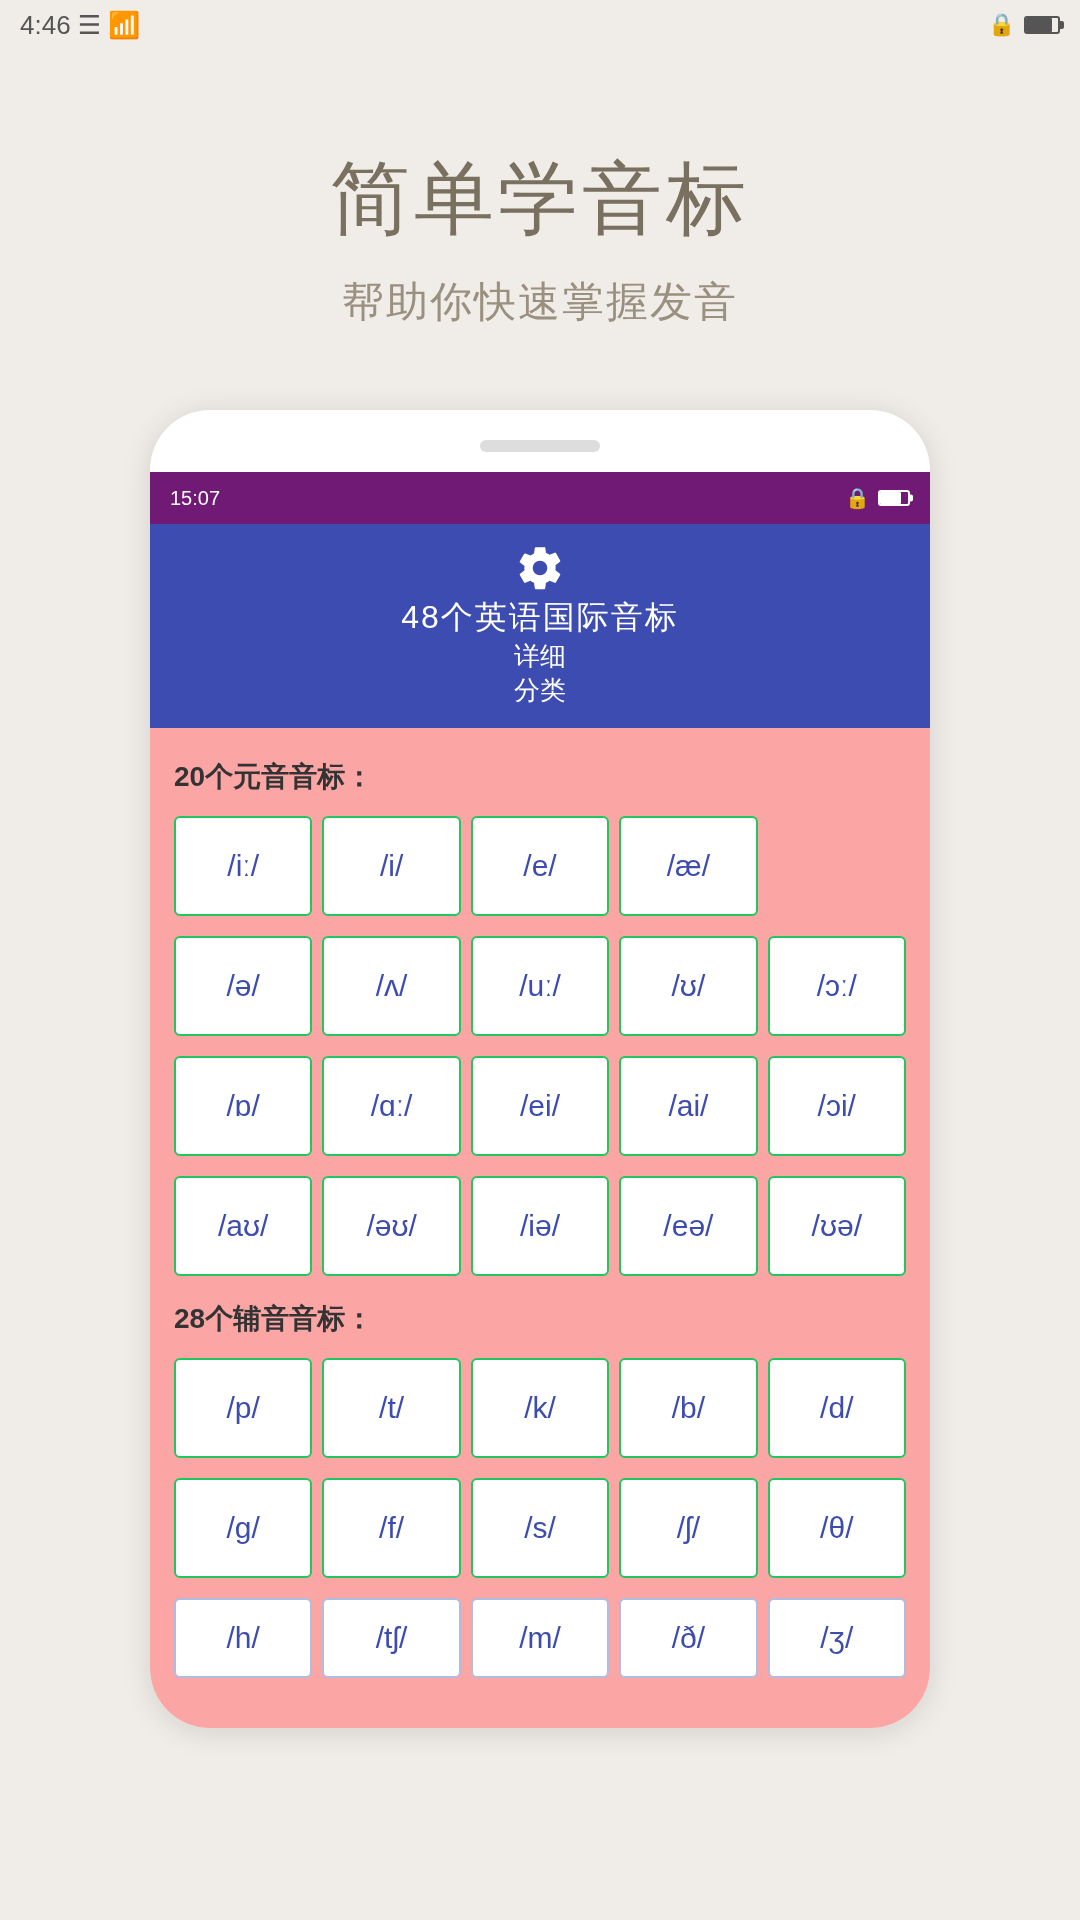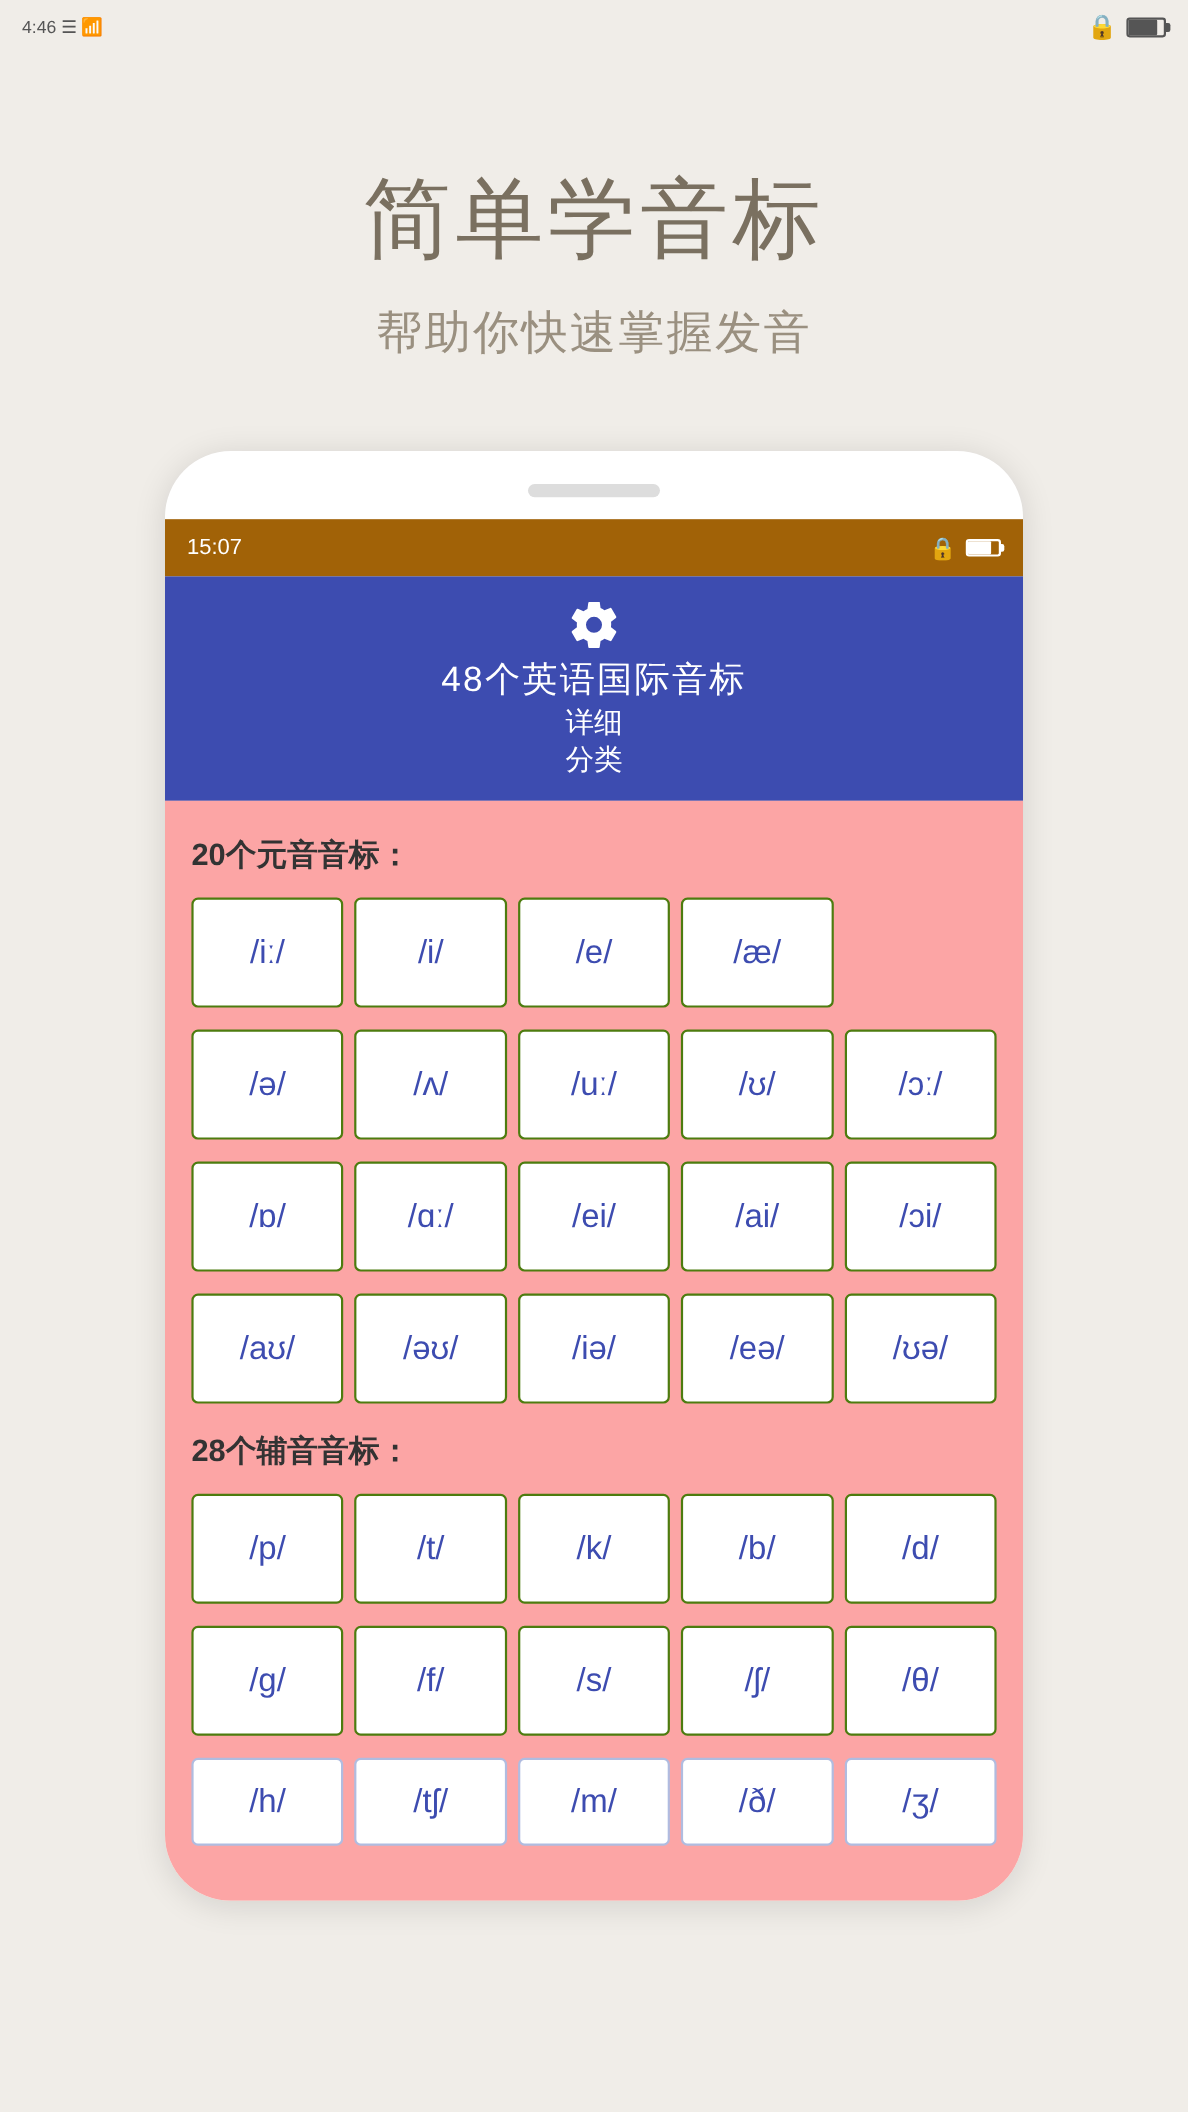--- a/index.html
+++ b/index.html
@@ -17,21 +17,21 @@
     .status-bar {
       width: 100%;
       height: 50px;
       background: transparent;
       display: flex;
       justify-content: space-between;
       align-items: center;
       padding: 0 20px;
     }
     .status-bar-left {
-      font-size: 16px;
+      font-size: 26px;
       color: #555;
     }
     .status-bar-right {
       font-size: 22px;
       color: #555;
       display: flex;
       align-items: center;
       gap: 8px;
     }
     .battery-icon {
@@ -100,21 +100,21 @@
     }
 
     
     .app-frame {
       width: 100%;
       background: #f0ede8;
     }
 
     
     .app-status-bar {
-      background: #a16207;
+      background: #701a75;
       height: 52px;
       display: flex;
       justify-content: space-between;
       align-items: center;
       padding: 0 20px;
       color: white;
       font-size: 20px;
     }
     .app-status-left {
       color: white;
@@ -200,21 +200,21 @@
     
     .phonetic-grid {
       display: grid;
       grid-template-columns: repeat(5, 1fr);
       gap: 10px;
       margin-bottom: 20px;
     }
 
     .phonetic-cell {
       background: white;
-      border: 2px solid #4d7c0f;
+      border: 2px solid #22c55e;
       border-radius: 6px;
       height: 100px;
       display: flex;
       align-items: center;
       justify-content: center;
       font-size: 30px;
       color: #3d4cb0;
       font-weight: 400;
       cursor: pointer;
     }

